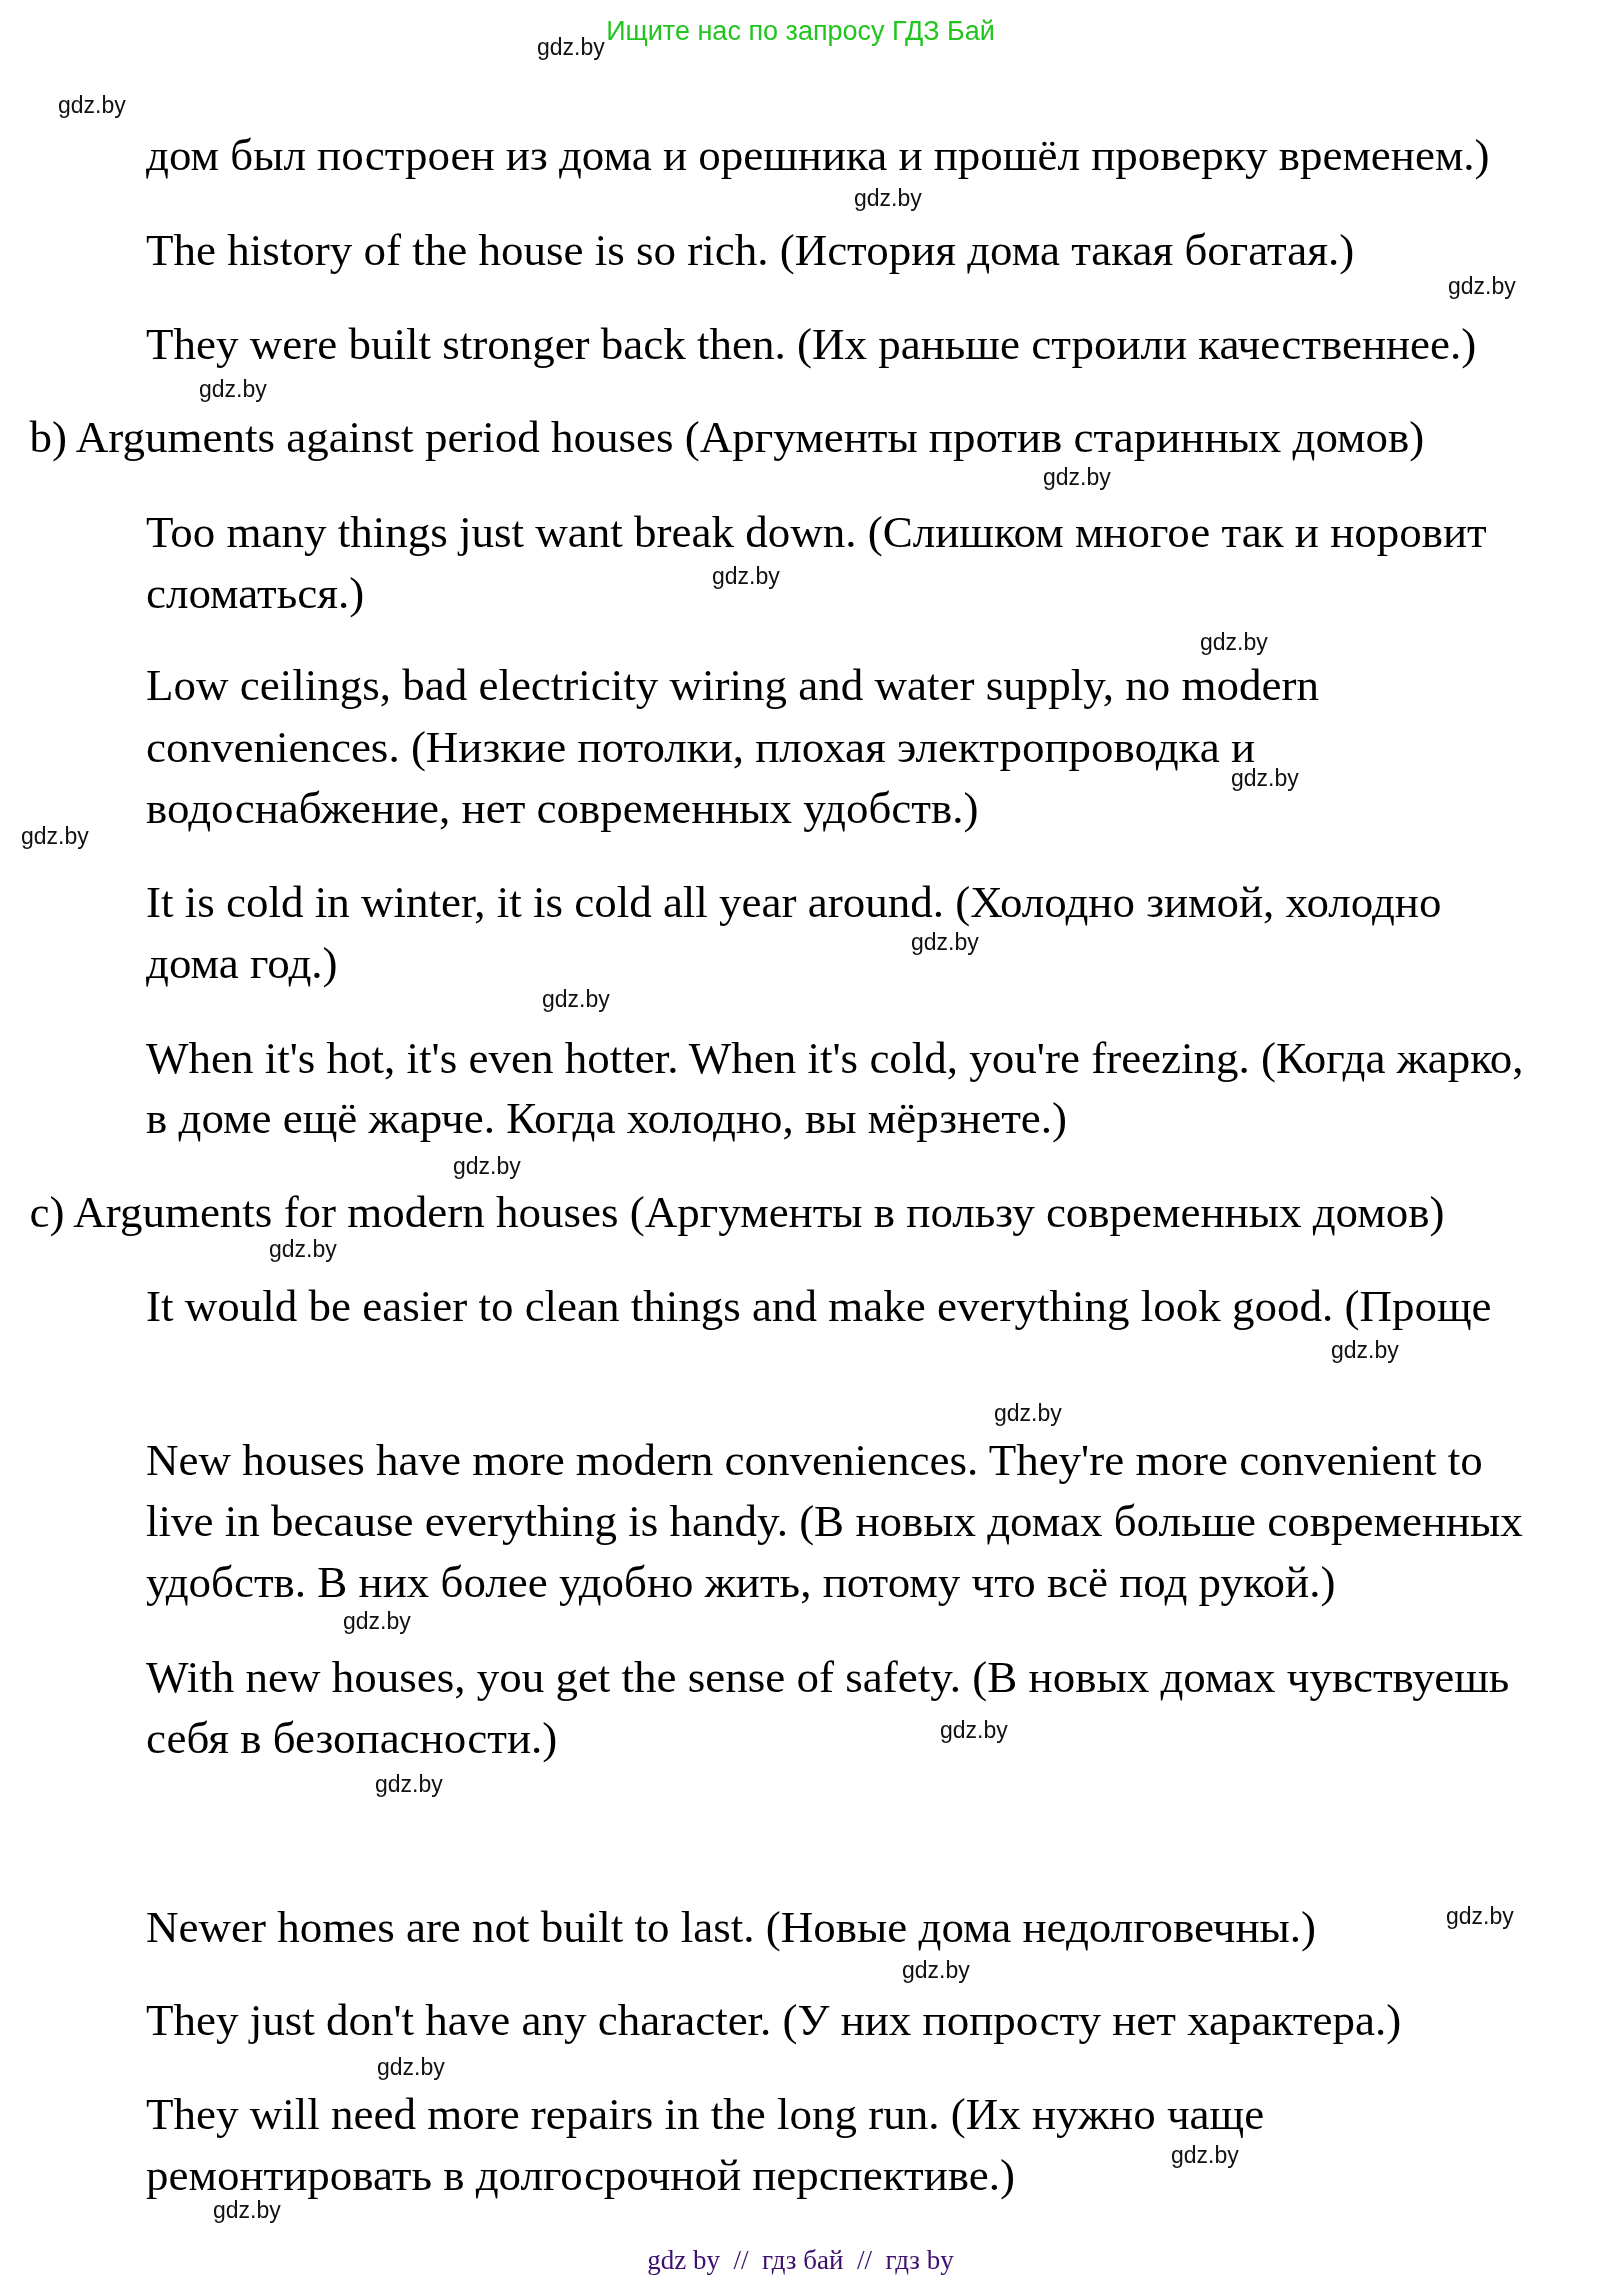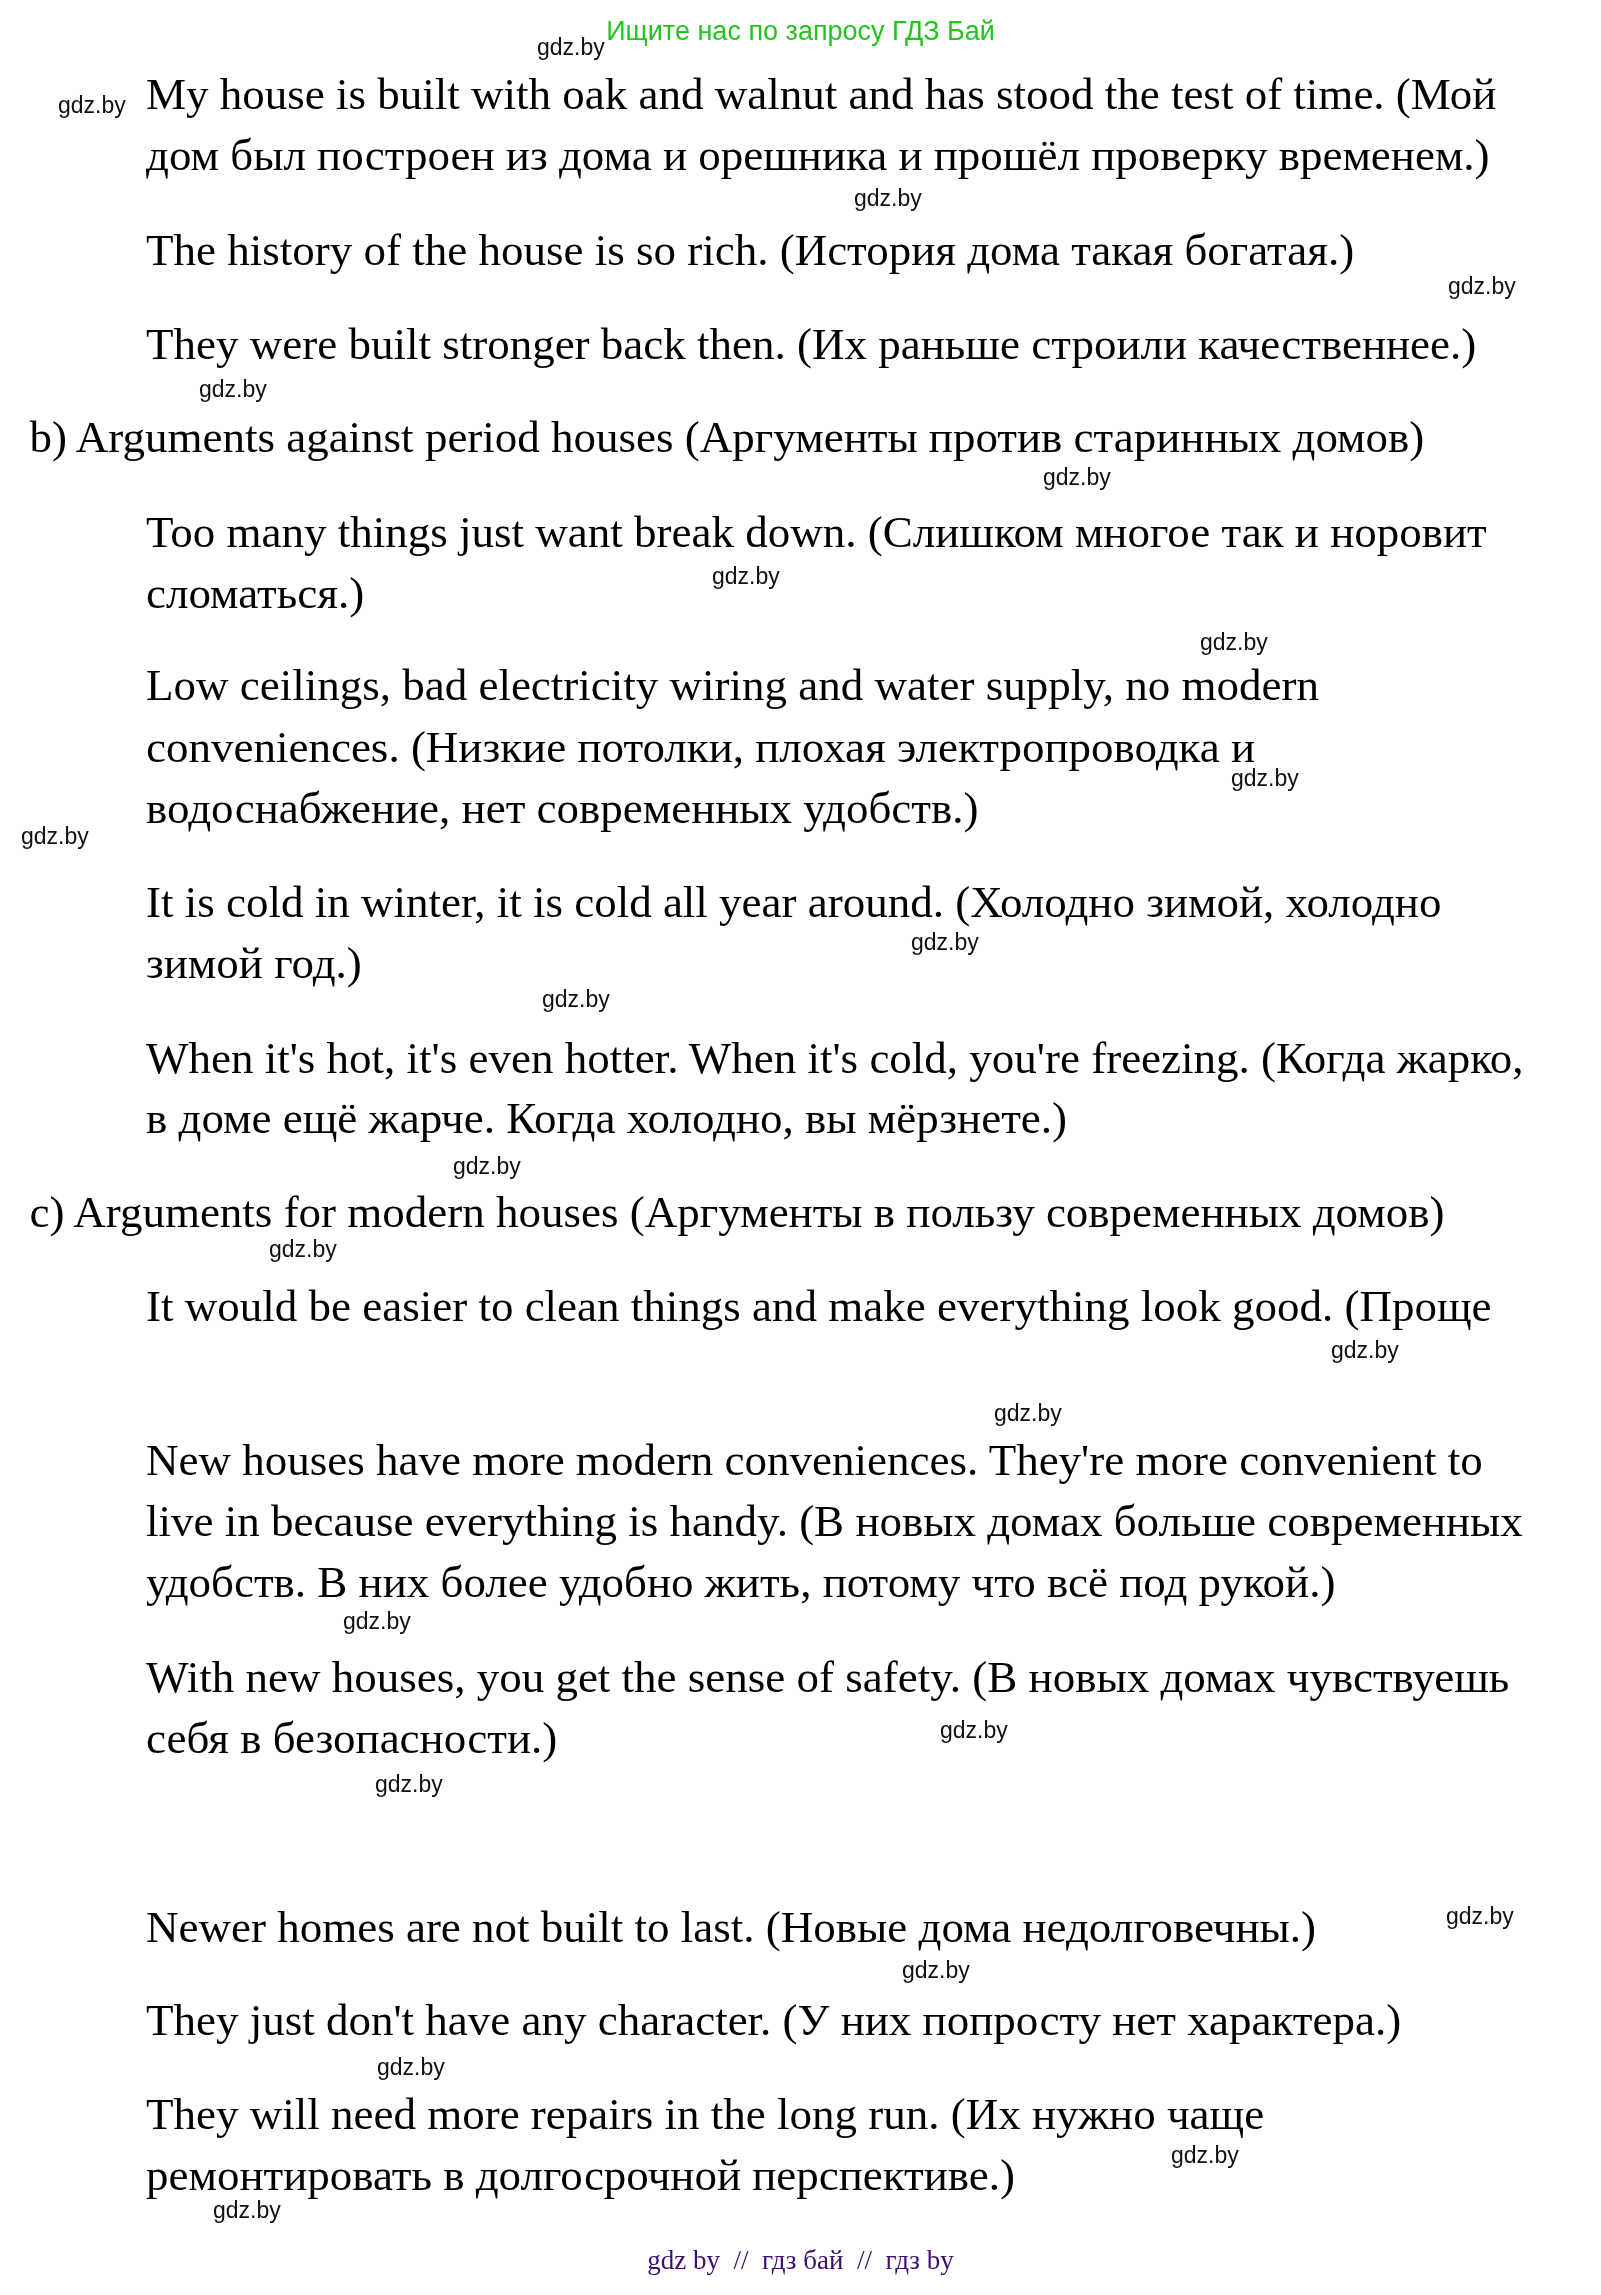--- a/index.html
+++ b/index.html
@@ -27,33 +27,32 @@
     color: #111111;
   }
 </style>
 </head>
 <body>
 
 <div class="page">
 
   <div class="header">Ищите нас по запросу ГДЗ Бай</div>
 
-  <div class="line" style="left:146px;top:72px">My house is built with oak and walnut and has stood the test of time. (Мой</div>
   <div class="line" style="left:146px;top:133px">дом был построен из дома и орешника и прошёл проверку временем.)</div>
   <div class="line" style="left:146px;top:228px">The history of the house is so rich. (История дома такая богатая.)</div>
   <div class="line" style="left:146px;top:322px">They were built stronger back then. (Их раньше строили качественнее.)</div>
 
   <div class="line" style="left:29.5px;top:415px">b) Arguments against period houses (Аргументы против старинных домов)</div>
   <div class="line" style="left:146px;top:510px">Too many things just want break down. (Слишком многое так и норовит</div>
   <div class="line" style="left:146px;top:571px">сломаться.)</div>
   <div class="line" style="left:146px;top:663px">Low ceilings, bad electricity wiring and water supply, no modern</div>
   <div class="line" style="left:146px;top:725px">conveniences. (Низкие потолки, плохая электропроводка и</div>
   <div class="line" style="left:146px;top:786px">водоснабжение, нет современных удобств.)</div>
   <div class="line" style="left:146px;top:880px">It is cold in winter, it is cold all year around. (Холодно зимой, холодно</div>
-  <div class="line" style="left:146px;top:941px">зимой год.)</div>
+  <div class="line" style="left:146px;top:941px">дома год.)</div>
   <div class="line" style="left:146px;top:1036px">When it's hot, it's even hotter. When it's cold, you're freezing. (Когда жарко,</div>
   <div class="line" style="left:146px;top:1096px">в доме ещё жарче. Когда холодно, вы мёрзнете.)</div>
 
   <div class="line" style="left:29.5px;top:1190px">c) Arguments for modern houses (Аргументы в пользу современных домов)</div>
   <div class="line" style="left:146px;top:1284px">It would be easier to clean things and make everything look good. (Проще</div>
   <div class="line" style="left:146px;top:1438px">New houses have more modern conveniences. They're more convenient to</div>
   <div class="line" style="left:146px;top:1499px">live in because everything is handy. (В новых домах больше современных</div>
   <div class="line" style="left:146px;top:1560px">удобств. В них более удобно жить, потому что всё под рукой.)</div>
   <div class="line" style="left:146px;top:1655px">With new houses, you get the sense of safety. (В новых домах чувствуешь</div>
   <div class="line" style="left:146px;top:1716px">себя в безопасности.)</div>

